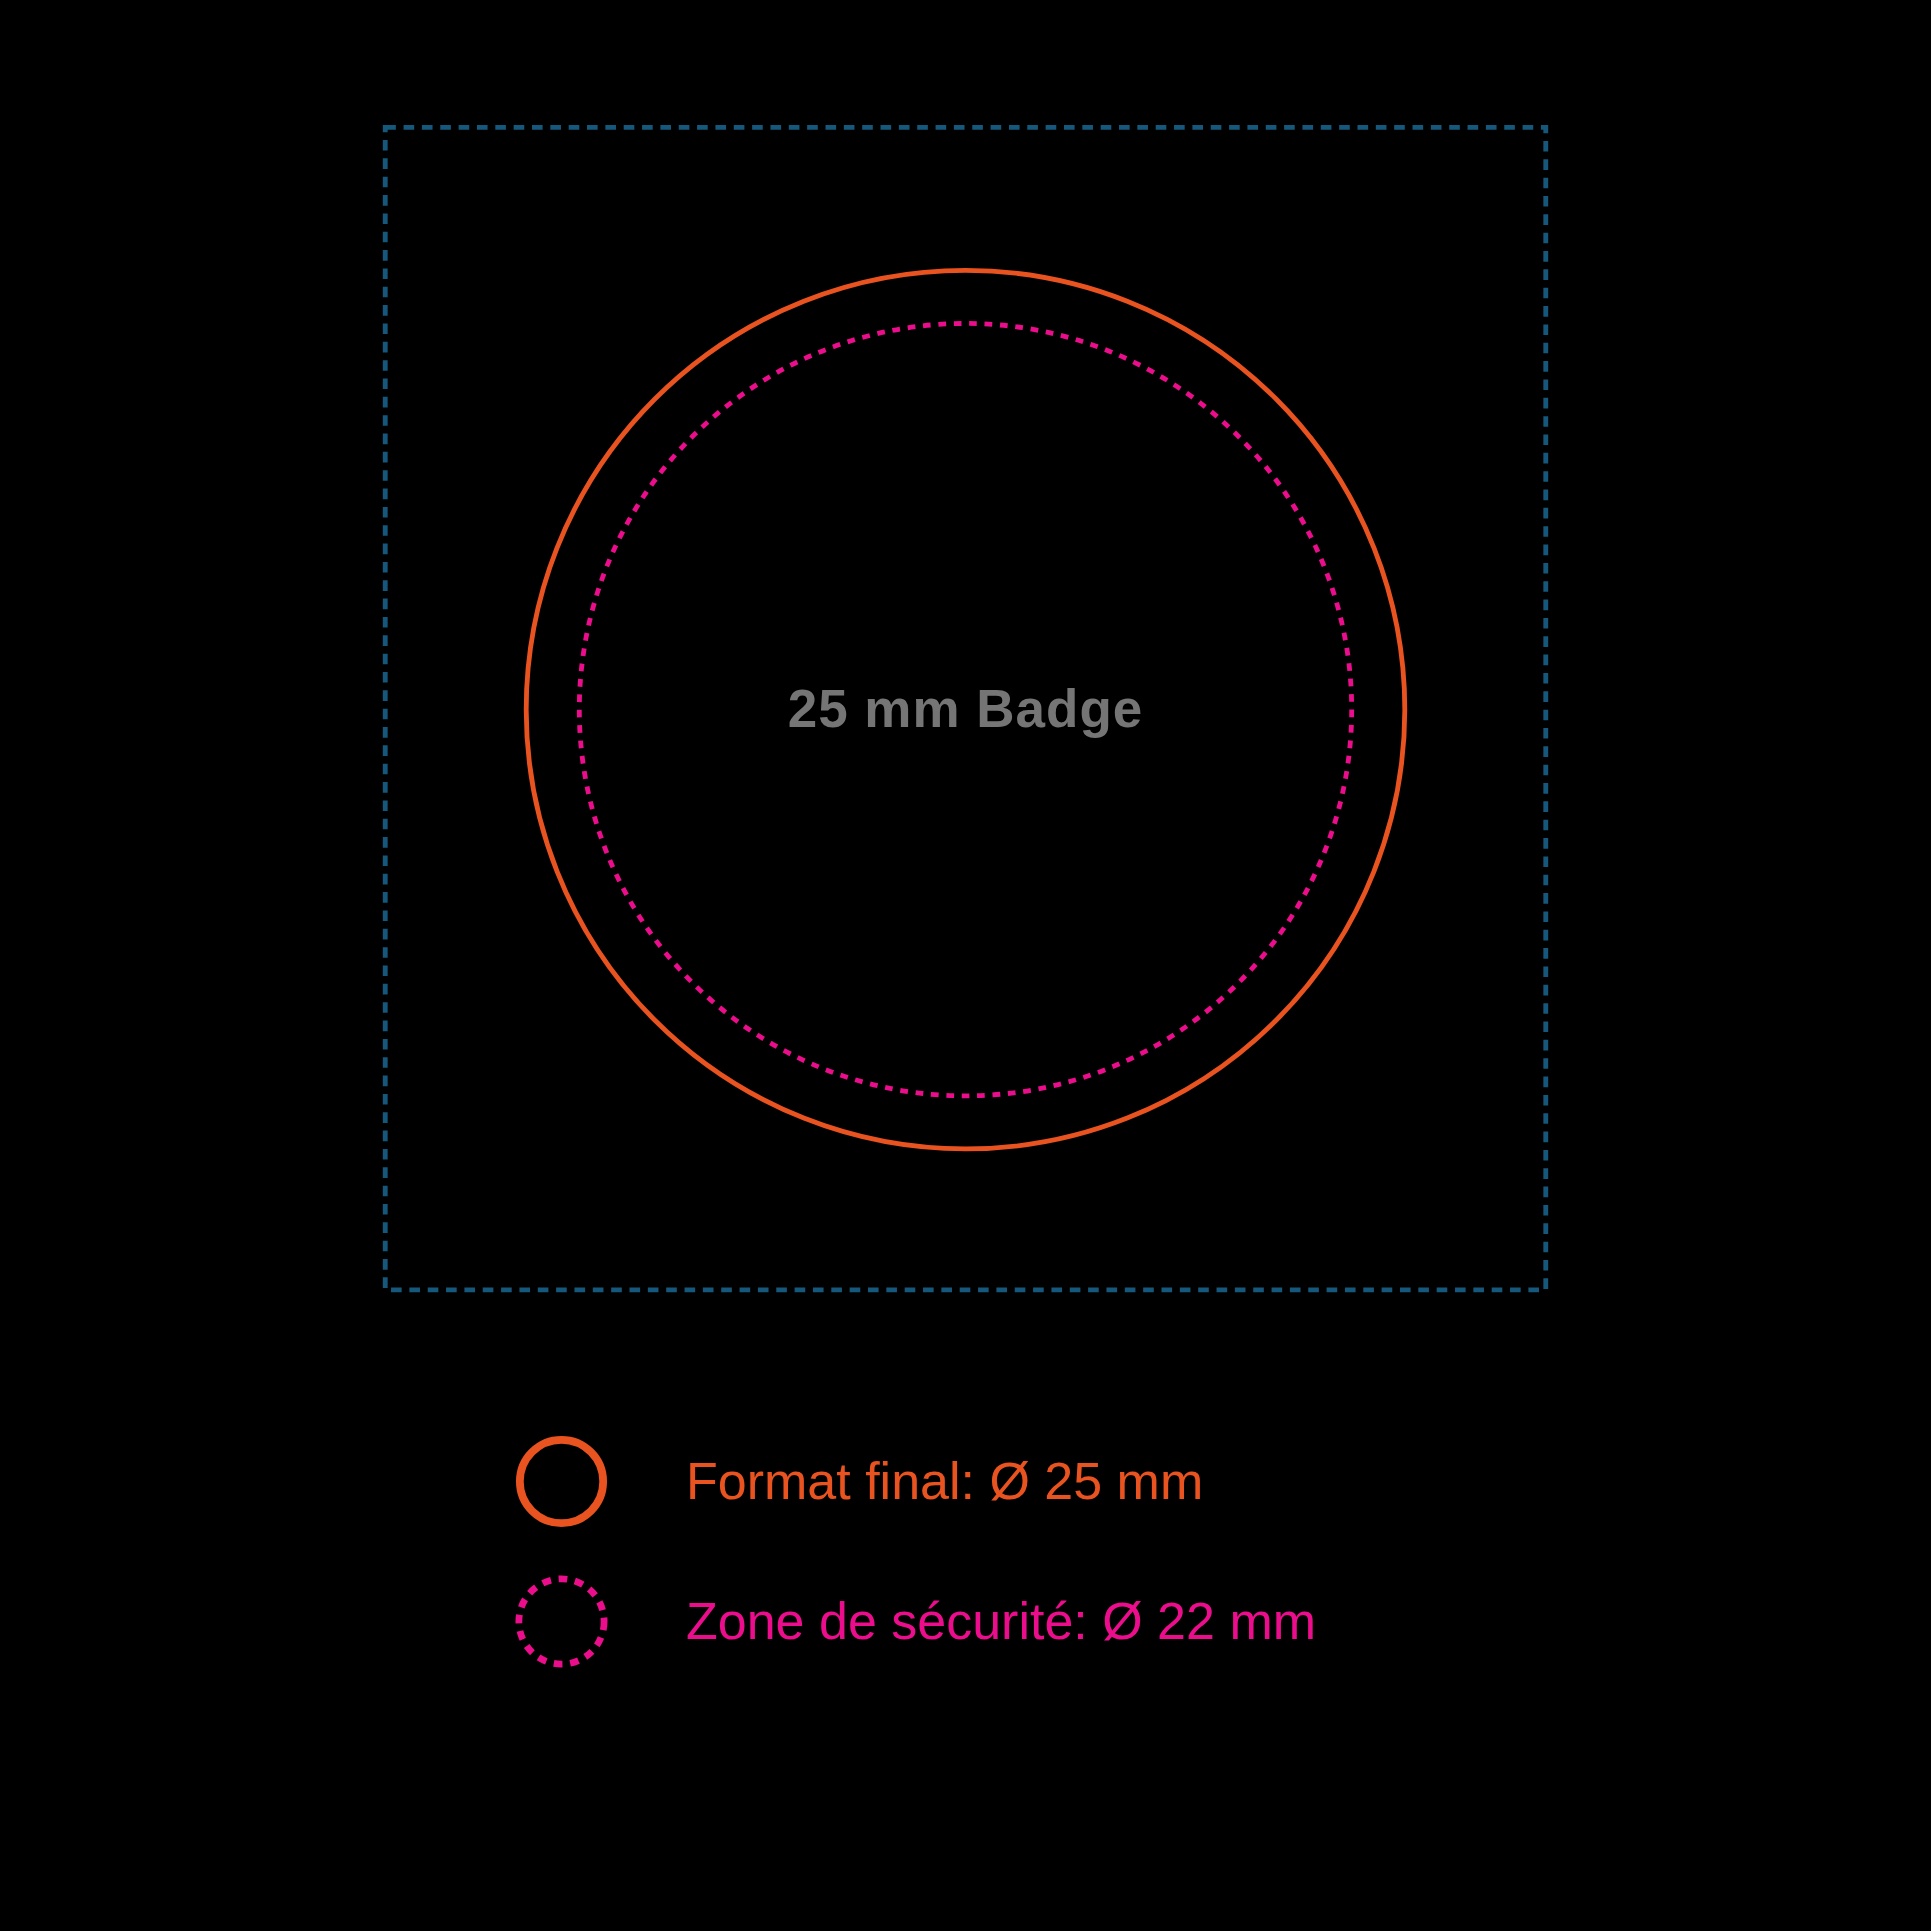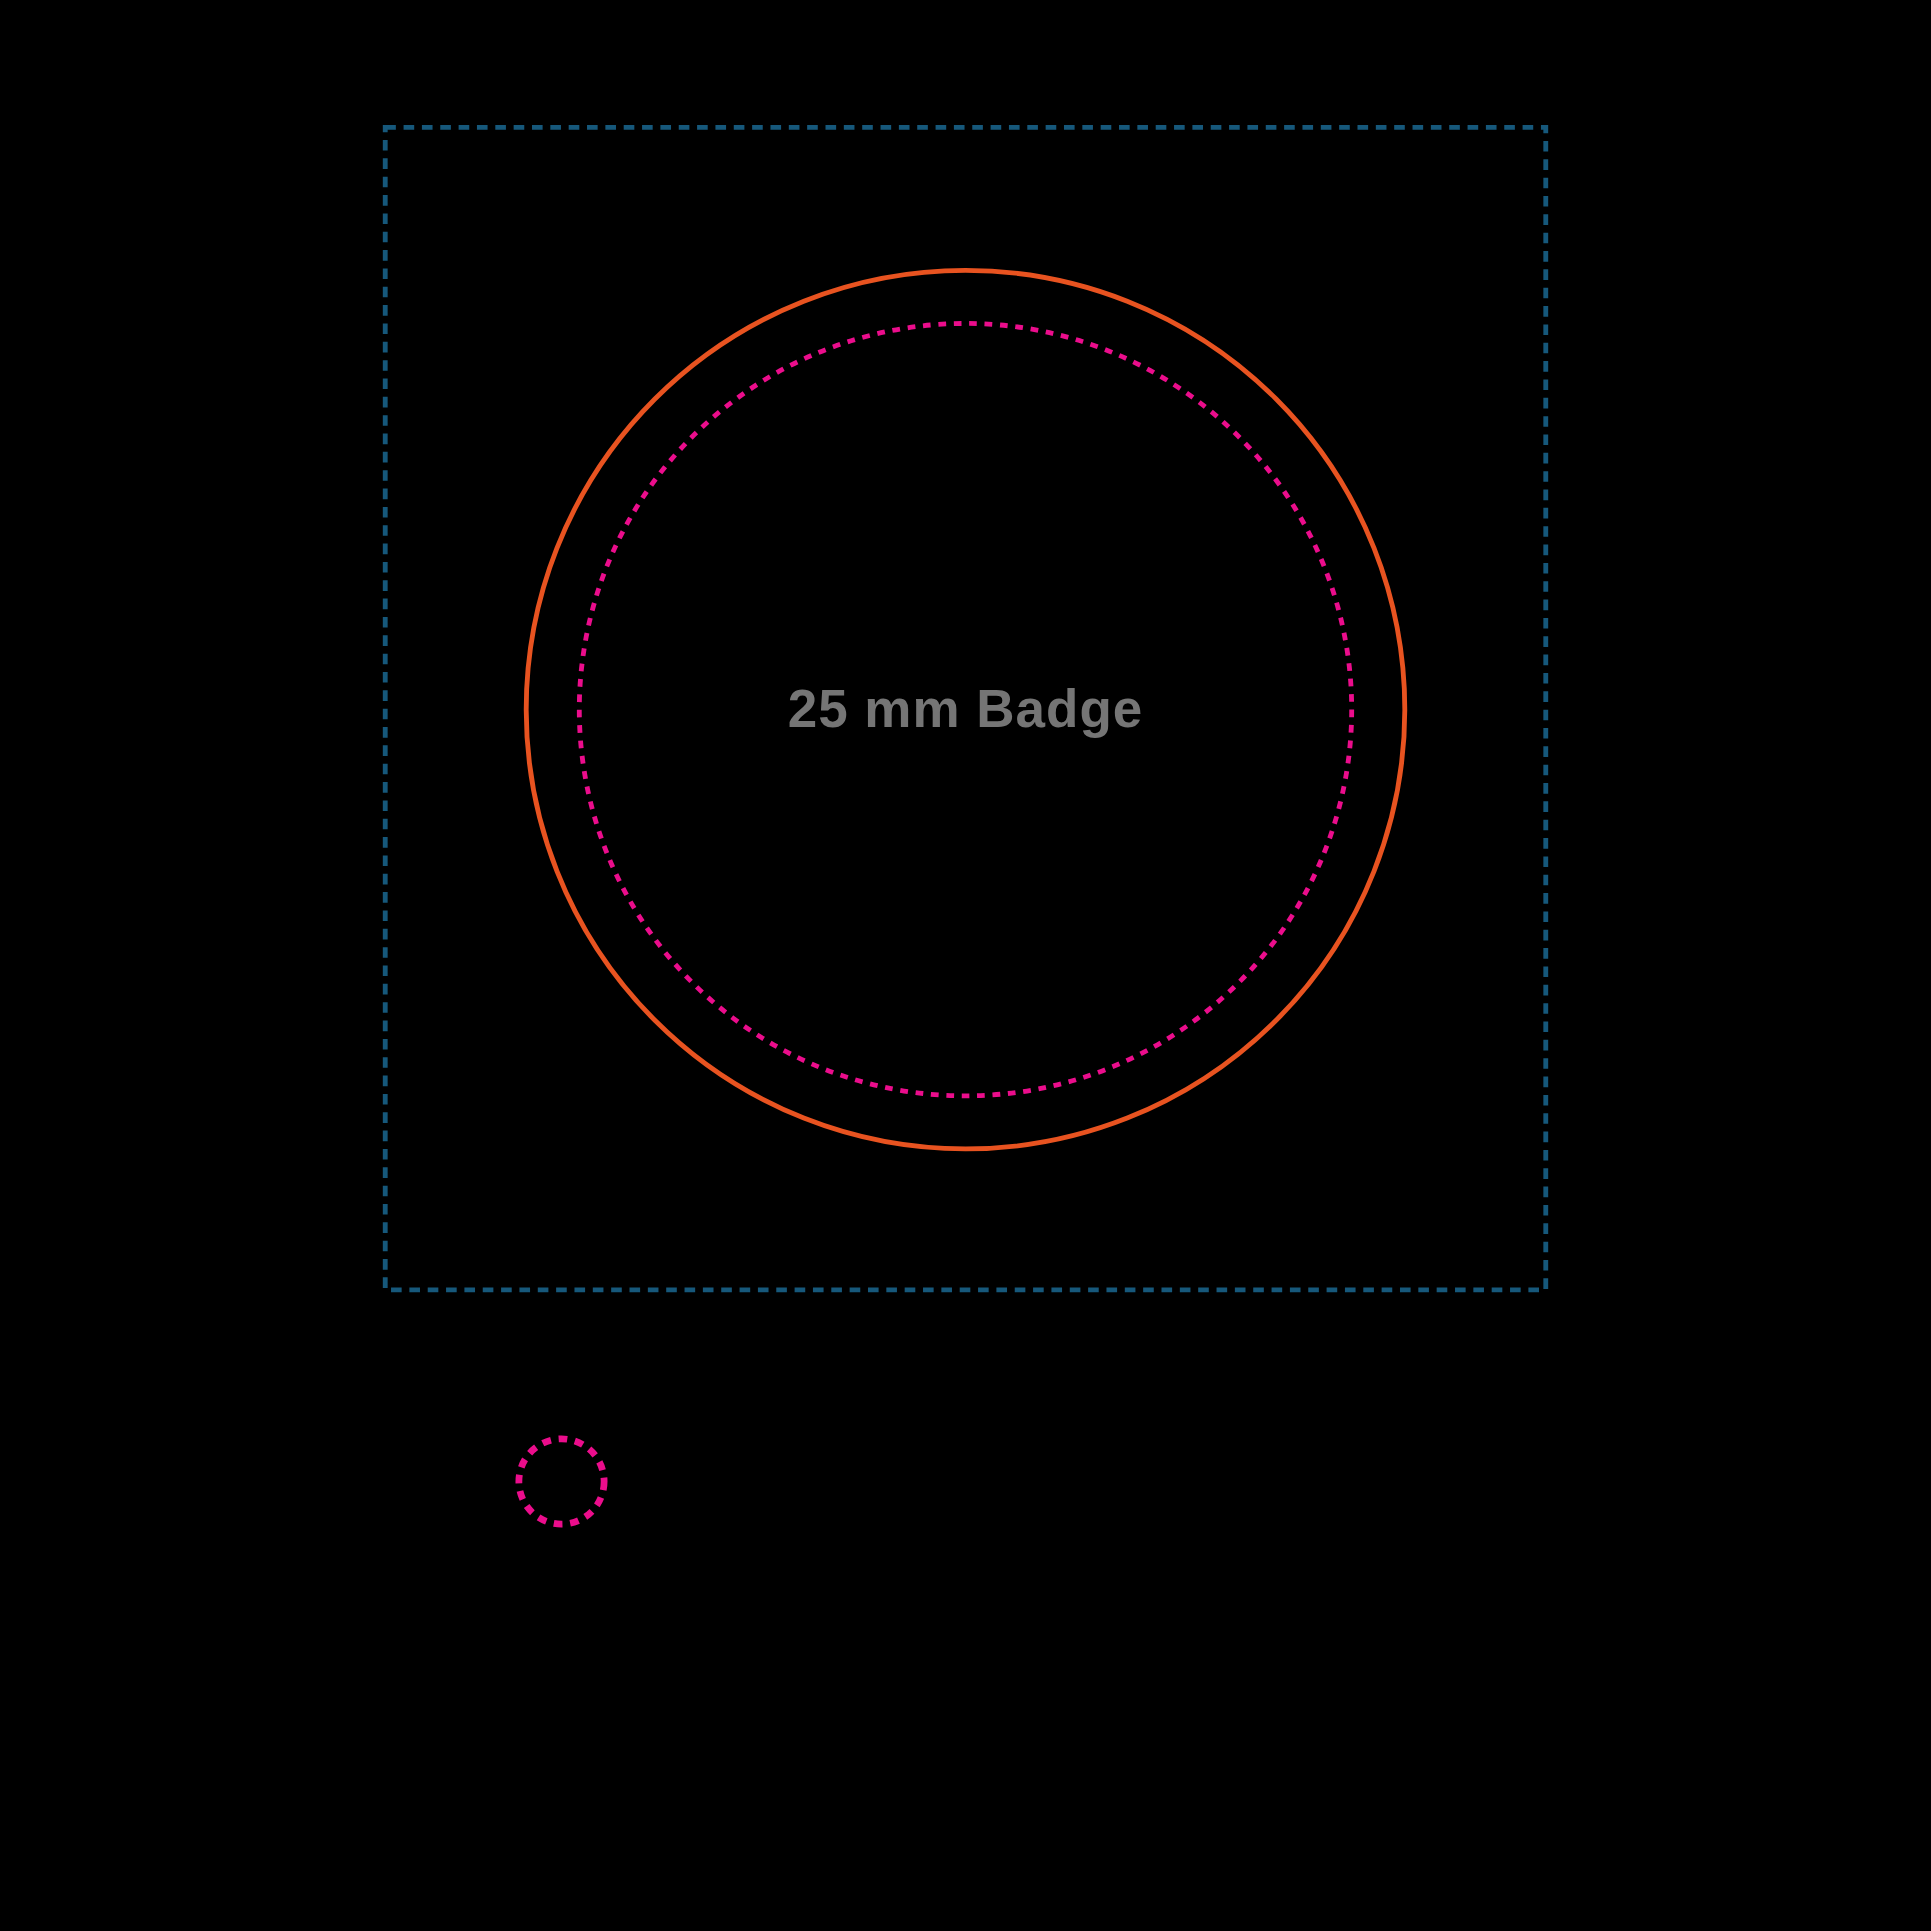--- a/index.html
+++ b/index.html
@@ -100,22 +100,29 @@
     <rect class="dash-square" x="399" y="132" width="1202" height="1204" stroke="#16587B"></rect>
     <circle class="solid-circle" cx="1000" cy="735" r="455" stroke="#E85320"></circle>
     <circle class="dash-circle" cx="1000" cy="735" r="400" stroke="#EB0D8C"></circle>
   </svg>
 
   <div class="center-label" style="color: rgb(117, 117, 117);">25 mm Badge</div>
 
   <div class="legend">
 
 
+    <div class="legend-row">
+      <svg class="legend-icon" width="93" height="93" viewBox="0 0 96 96">
+        <circle class="icon-circle" cx="48" cy="48" r="43" stroke="#E85320"></circle>
+      </svg>
+      <span class="legend-label" style="color: rgb(232, 83, 32);">Format final: Ø 25 mm</span>
+    </div>
 
     <div class="legend-row">
       <svg class="legend-icon" width="93" height="93" viewBox="0 0 96 96">
         <circle class="icon-dash-circle" cx="48" cy="48" r="44" stroke="#EB0D8C"></circle>
       </svg>
+      <span class="legend-label" style="color: rgb(235, 13, 140);">Zone de sécurité: Ø 22 mm</span>
     </div>
 
   </div>
 </div>
 
 
 </body></html>

